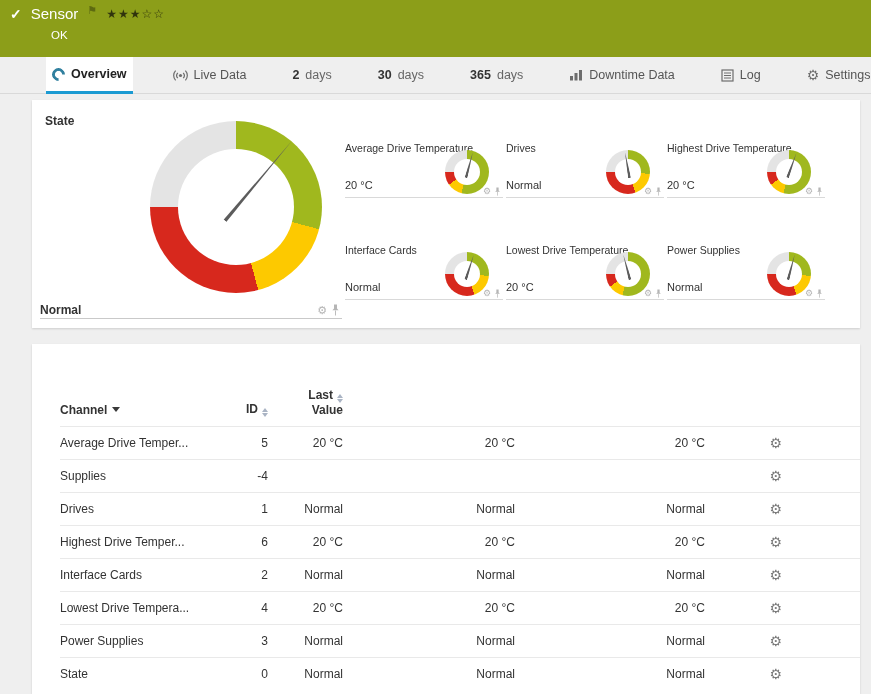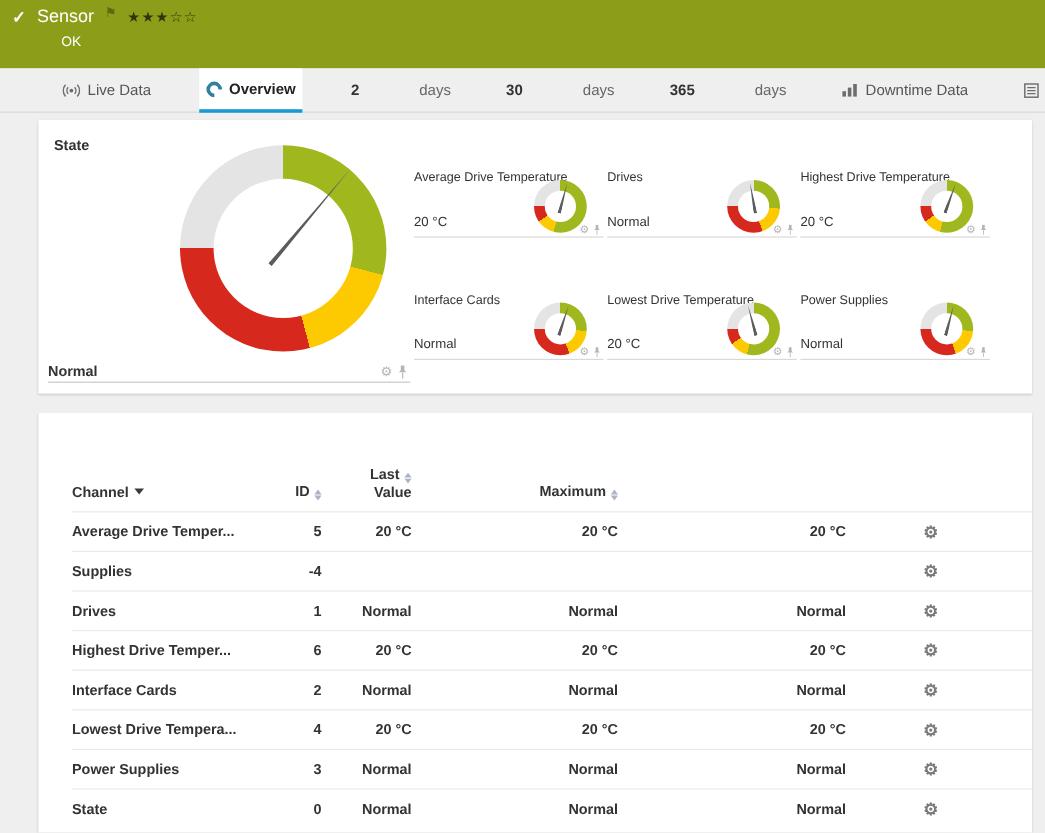--- a/index.html
+++ b/index.html
@@ -21,21 +21,21 @@
   .hdr-stars { font-size:12px; letter-spacing:1px; color:rgba(25,25,10,.8); }
   .hdr-status { position:absolute; top:29px; left:51px; font-size:11.5px; font-weight:normal; }
 
   
   .tabs { position:absolute; top:57px; left:0; width:871px; height:37px;
           display:flex; align-items:stretch; gap:34px; padding-left:46px;
           border-bottom:1px solid #d9d9d9; background:#efefef; }
   .tab { display:flex; align-items:center; gap:6px; font-size:12.5px; color:#555; cursor:pointer; white-space:nowrap; padding:0 6px; }
   .tab.active { background:#fff; border-bottom:3px solid #1b9ad2; color:#222; font-weight:bold; margin-bottom:-1px; }
   .tab .num { font-weight:bold; color:#333; }
-  .tab .days { color:#666;margin-left:44px; }
+  .tab .days { color:#666; }
   .icon-overview { width:13px; height:13px; border-radius:50%; border:3.5px solid #31809f; border-bottom-color:transparent; transform:rotate(-45deg); }
   .tab svg { display:block; }
   .tab-gear { font-size:14px; color:#6d6d6d; line-height:1; }
 
   
   .panel { position:absolute; left:32px; width:828px; background:#fff; box-shadow:0 1px 2px rgba(0,0,0,.14); }
   .panel-state { top:100px; height:228px; }
   .panel-table { top:344px; height:350px; }
 
   .state-title { position:absolute; top:14px; left:13px; font-size:12px; font-weight:bold; color:#333; }
@@ -61,21 +61,21 @@
   .gauge-status { background:conic-gradient(#a0b81e 0deg 95deg, #fdc900 95deg 160deg, #d7281d 160deg 270deg, #e4e4e4 270deg 360deg); }
   .gauge-temp   { background:conic-gradient(#a0b81e 0deg 195deg, #fdc900 195deg 235deg, #d7281d 235deg 270deg, #e4e4e4 270deg 360deg); }
   .mini-hole { position:absolute; inset:9px; background:#fff; border-radius:50%; z-index:1; }
   .mini-needle { position:absolute; left:calc(50% - 1.5px); bottom:calc(50% - 6px); width:3px; height:26px;
     background:#5c5c5c; transform-origin:50% 20px; clip-path:polygon(50% 0, 100% 100%, 0 100%); z-index:2; }
   .mini-icons { position:absolute; right:2px; bottom:1px; display:flex; align-items:center; gap:3px; color:#b5b5b5; }
   .mini-gear { font-size:9px; line-height:1; }
 
   
   .table-wrap { padding:36px 0 0 28px; }
-  .tgrid { display:grid; grid-template-columns:150px 58px 75px 172px 190px 85px;font-weight:bold; }
+  .tgrid { display:grid; grid-template-columns:150px 58px 75px 172px 190px 85px; }
   .thead { align-items:end; min-height:46px; padding-bottom:9px; font-size:12px; font-weight:bold; color:#333; }
   .th-right { text-align:right; }
   .two-line { display:inline-block; text-align:right; line-height:14px; }
   .sort { display:inline-flex; flex-direction:column; gap:1px; margin-left:4px; vertical-align:1px; }
   .sort i { display:block; width:0; height:0; border-left:3.5px solid transparent; border-right:3.5px solid transparent; }
   .sort .up { border-bottom:4px solid #aab4c4; }
   .sort .dn { border-top:4px solid #aab4c4; }
   .sort-active { display:inline-block; width:0; height:0; border-left:4px solid transparent; border-right:4px solid transparent; border-top:5px solid #3a3a3a; margin-left:5px; vertical-align:2px; }
   .trow { height:33px; align-items:center; border-top:1px solid #e9e9e9; font-size:12px; color:#333; }
   .td-num { text-align:right; }
@@ -91,33 +91,33 @@
   <div class="hdr-row1">
     <span class="hdr-check">✓</span>
     <span class="hdr-kind">Sensor</span>
     <span class="hdr-flag">⚑</span>
     <span class="hdr-stars">★★★☆☆</span>
   </div>
   <div class="hdr-status">OK</div>
 </div>
 
 <div class="tabs">
+  <div class="tab active">
+    <span class="icon-overview"></span>
+    <span>Overview</span>
+  </div>
   <div class="tab">
     <svg width="15" height="13" viewBox="0 0 15 13">
       <circle cx="7.5" cy="6.5" r="1.6" fill="#6d6d6d"></circle>
       <path d="M4.8 3.8a4 4 0 0 0 0 5.4" stroke="#6d6d6d" fill="none" stroke-width="1.2"></path>
       <path d="M10.2 3.8a4 4 0 0 1 0 5.4" stroke="#6d6d6d" fill="none" stroke-width="1.2"></path>
       <path d="M2.6 1.6a7.2 7.2 0 0 0 0 9.8" stroke="#6d6d6d" fill="none" stroke-width="1.2"></path>
       <path d="M12.4 1.6a7.2 7.2 0 0 1 0 9.8" stroke="#6d6d6d" fill="none" stroke-width="1.2"></path>
     </svg>
     <span>Live Data</span>
-  </div>
-  <div class="tab active">
-    <span class="icon-overview"></span>
-    <span>Overview</span>
   </div>
   <div class="tab">
     <span class="num">2</span>
     <span class="days">days</span>
   </div>
   <div class="tab">
     <span class="num">30</span>
     <span class="days">days</span>
   </div>
   <div class="tab">
@@ -279,26 +279,20 @@
       </div>
       <div class="th-right">
         <span class="two-line">
           <span><span>Last</span><span class="sort">
                 <i class="up"></i>
                 <i class="dn"></i>
               </span></span><br>
           <span>Value</span>
         </span>
       </div>
-      <div class="th-right">
-        <span>Maximum</span><span class="sort">
-            <i class="up"></i>
-            <i class="dn"></i>
-          </span>
-      </div>
       <div></div>
     </div>
     <div>
   <div class="tgrid trow">
     <div class="td td-channel">Average Drive Temper...</div>
     <div class="td td-num">5</div>
     <div class="td td-num">20 °C</div>
     <div class="td td-num">20 °C</div>
     <div class="td td-num">20 °C</div>
     <div class="td td-gear">

